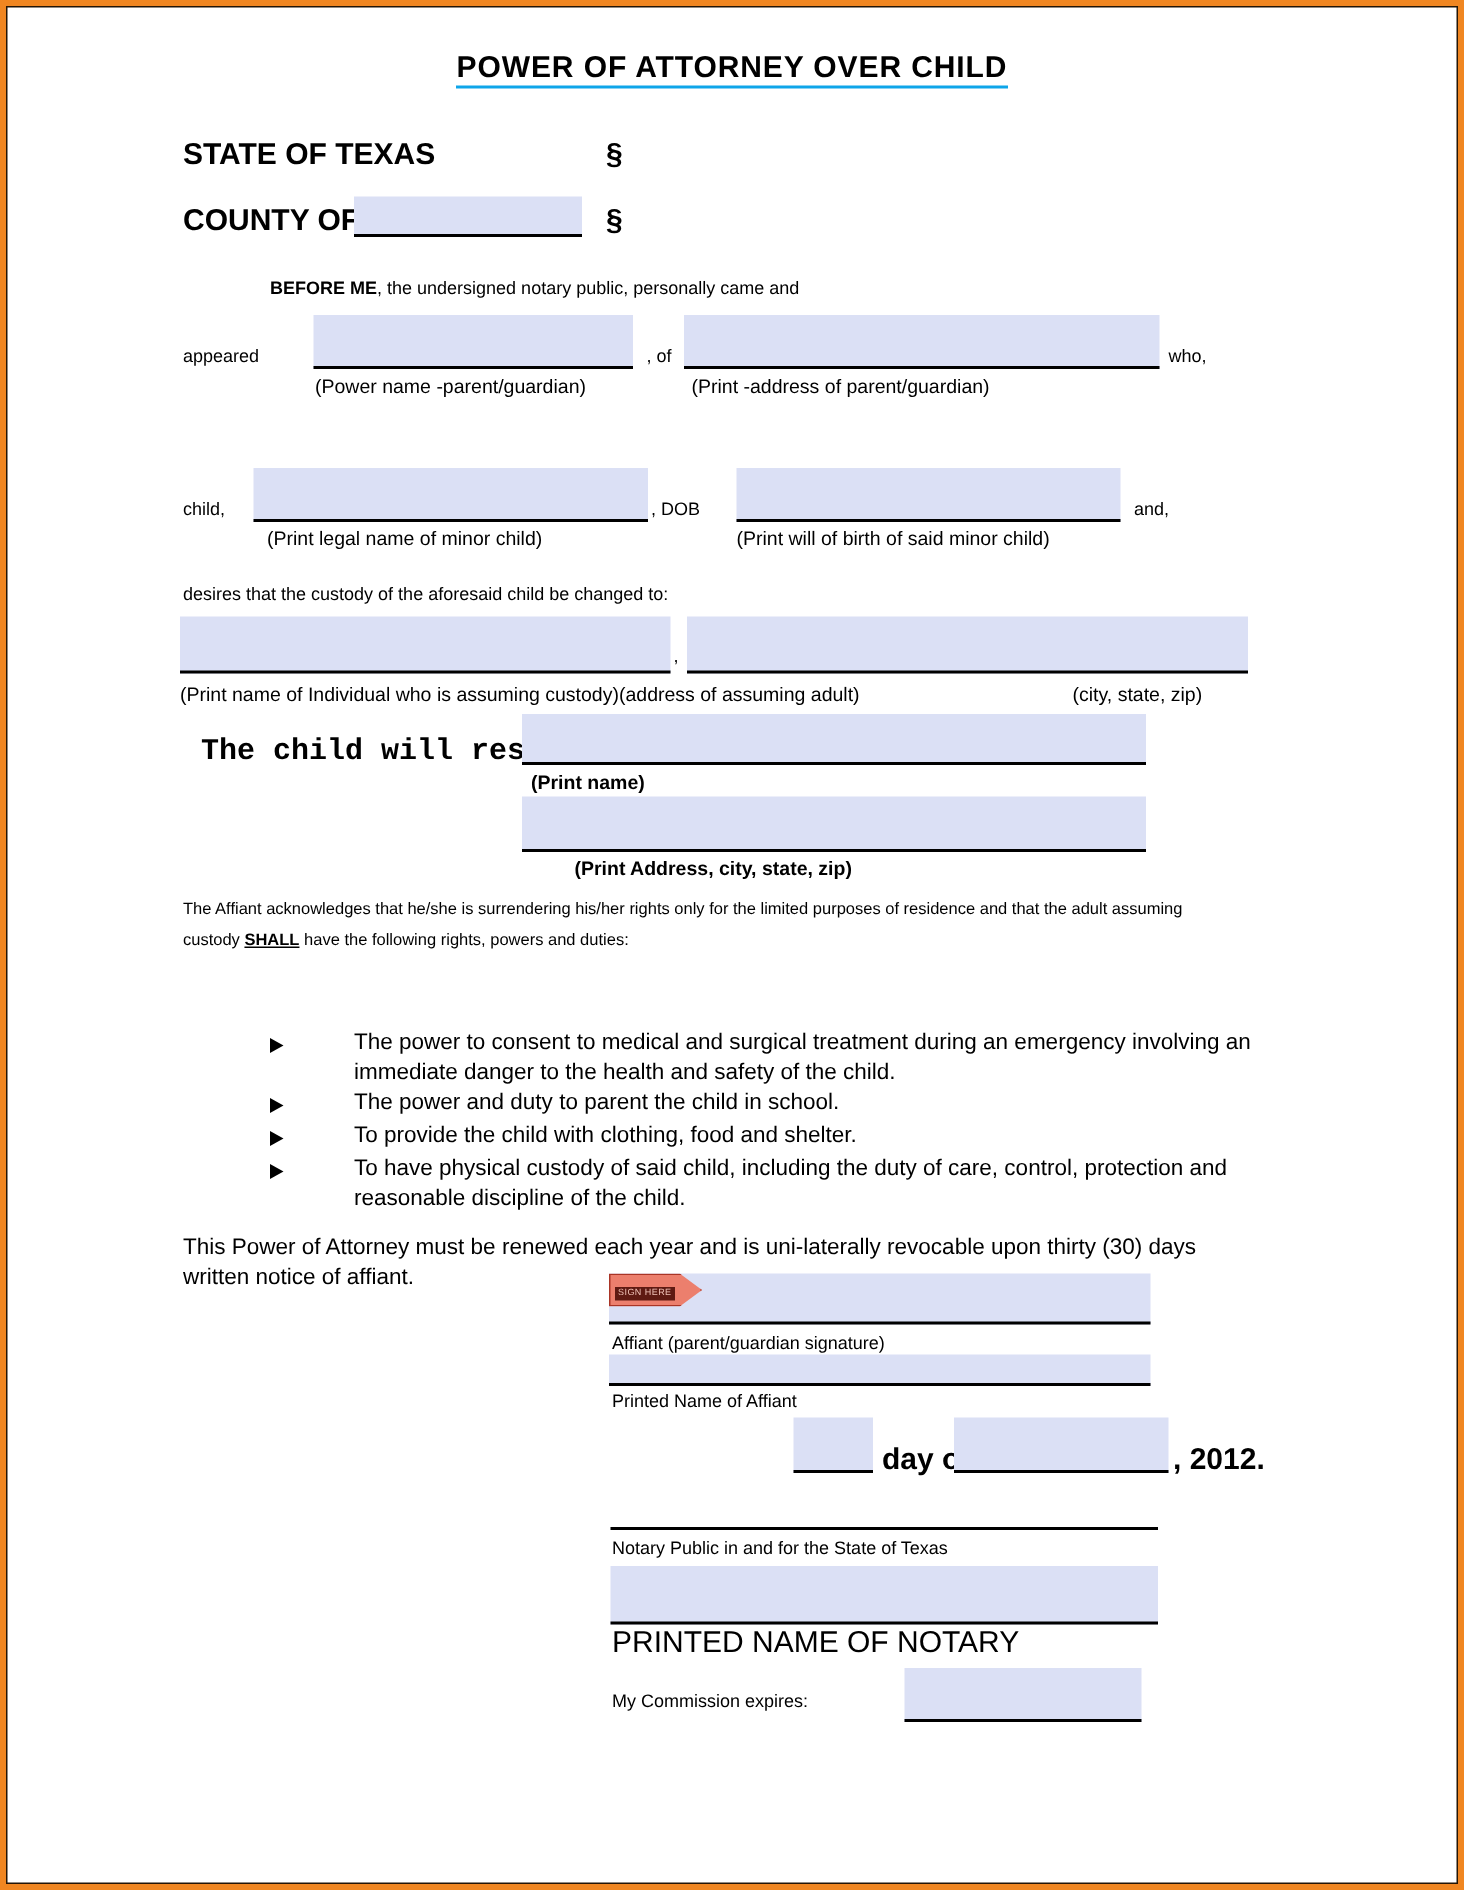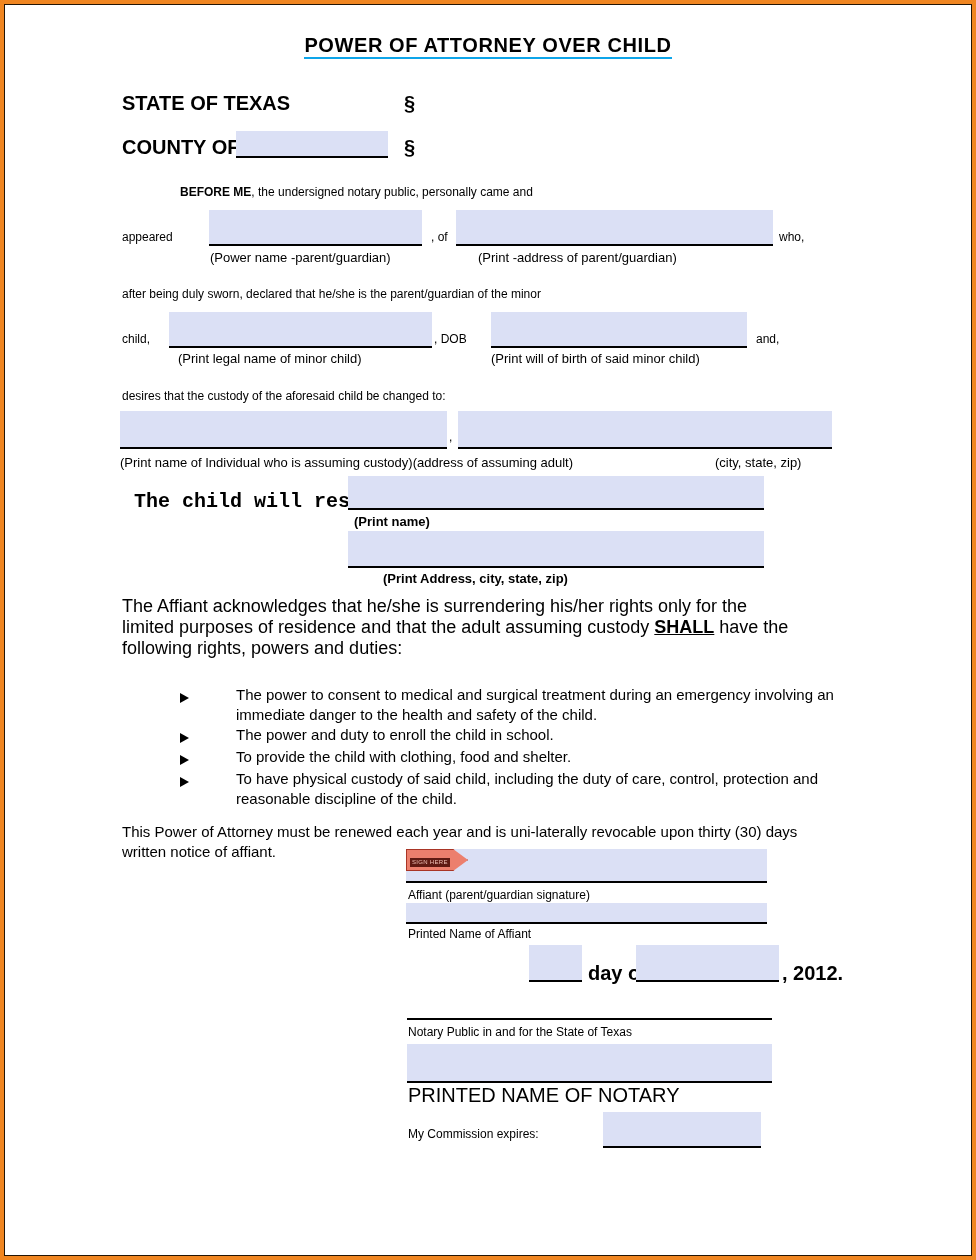--- a/index.html
+++ b/index.html
@@ -32,21 +32,21 @@
   }
   .rule { position:absolute; border-top:2px solid #000; }
   .title {
     position:absolute; top:30px; left:0; right:0;
     text-align:center;
   }
   .title span {
     font-size:20px; font-weight:bold; letter-spacing:0.6px;
     border-bottom:2px solid #0ea5e9; padding-bottom:1px;
   }
-  .para { font-size:18px; line-height:21px; }
+  .para { font-size:11px; line-height:21px; }
   .shall { font-weight:bold; text-decoration:underline; }
   .power-row { display:flex; }
   .arrow-cell { width:56px; flex:none; padding-top:4px; }
   .tri {
     display:inline-block; width:0; height:0;
     border-left:9px solid #000;
     border-top:5px solid transparent;
     border-bottom:5px solid transparent;
   }
   .power-text { width:604px; font-size:15px; line-height:20px; }
@@ -90,23 +90,22 @@
   <div class="abs t15" style="left:176px; top:179px;">
     <span class="b">BEFORE ME</span><span>, the undersigned notary public, personally came and</span>
   </div>
 
   <div class="abs t15" style="left:118px; top:224px;">appeared</div>
   <div class="field" style="left:205px; top:206px; width:213px; height:36px;"></div>
   <div class="abs t15" style="left:427px; top:224px;">, of</div>
   <div class="field" style="left:452px; top:206px; width:317px; height:36px;"></div>
   <div class="abs t15" style="left:775px; top:224px;">who,</div>
   <div class="abs cap" style="left:206px; top:246px;">(Power name -parent/guardian)</div>
-  <div class="abs cap" style="left:474px; top:246px;">(Print -address of parent/guardian)</div>
+  <div class="abs cap" style="left:457px; top:246px;">(Print -address of parent/guardian)</div>
 
-  <div class="abs t15" style="left:118px; top:281px;">after being duly sworn, declared that he/she is the parent/guardian of the minor</div>
 
   <div class="abs t15" style="left:118px; top:326px;">child,</div>
   <div class="field" style="left:165px; top:308px; width:263px; height:36px;"></div>
   <div class="abs t15" style="left:430px; top:326px;">, DOB</div>
   <div class="field" style="left:487px; top:308px; width:256px; height:36px;"></div>
   <div class="abs t15" style="left:752px; top:326px;">and,</div>
   <div class="abs cap" style="left:174px; top:347px;">(Print legal name of minor child)</div>
   <div class="abs cap" style="left:487px; top:347px;">(Print will of birth of said minor child)</div>
 
   <div class="abs t15" style="left:118px; top:383px;">desires that the custody of the aforesaid child be changed to:</div>
@@ -127,21 +126,21 @@
     <span>The Affiant acknowledges that he/she is surrendering his/her rights only for the limited purposes of residence and that the adult assuming custody </span><span class="shall">SHALL</span><span> have the following rights, powers and duties:</span>
   </p>
 
   <div class="wrap" style="left:176px; top:681px; width:680px;">
     <div class="power-row">
       <span class="arrow-cell"><span class="tri"></span></span>
       <span class="power-text">The power to consent to medical and surgical treatment during an emergency involving an immediate danger to the health and safety of the child.</span>
     </div>
     <div class="power-row">
       <span class="arrow-cell"><span class="tri"></span></span>
-      <span class="power-text">The power and duty to enroll the child in school.</span>
+      <span class="power-text">The power and duty to parent the child in school.</span>
     </div>
     <div class="power-row">
       <span class="arrow-cell"><span class="tri"></span></span>
       <span class="power-text">To provide the child with clothing, food and shelter.</span>
     </div>
     <div class="power-row">
       <span class="arrow-cell"><span class="tri"></span></span>
       <span class="power-text">To have physical custody of said child, including the duty of care, control, protection and reasonable discipline of the child.</span>
     </div>
   </div>

